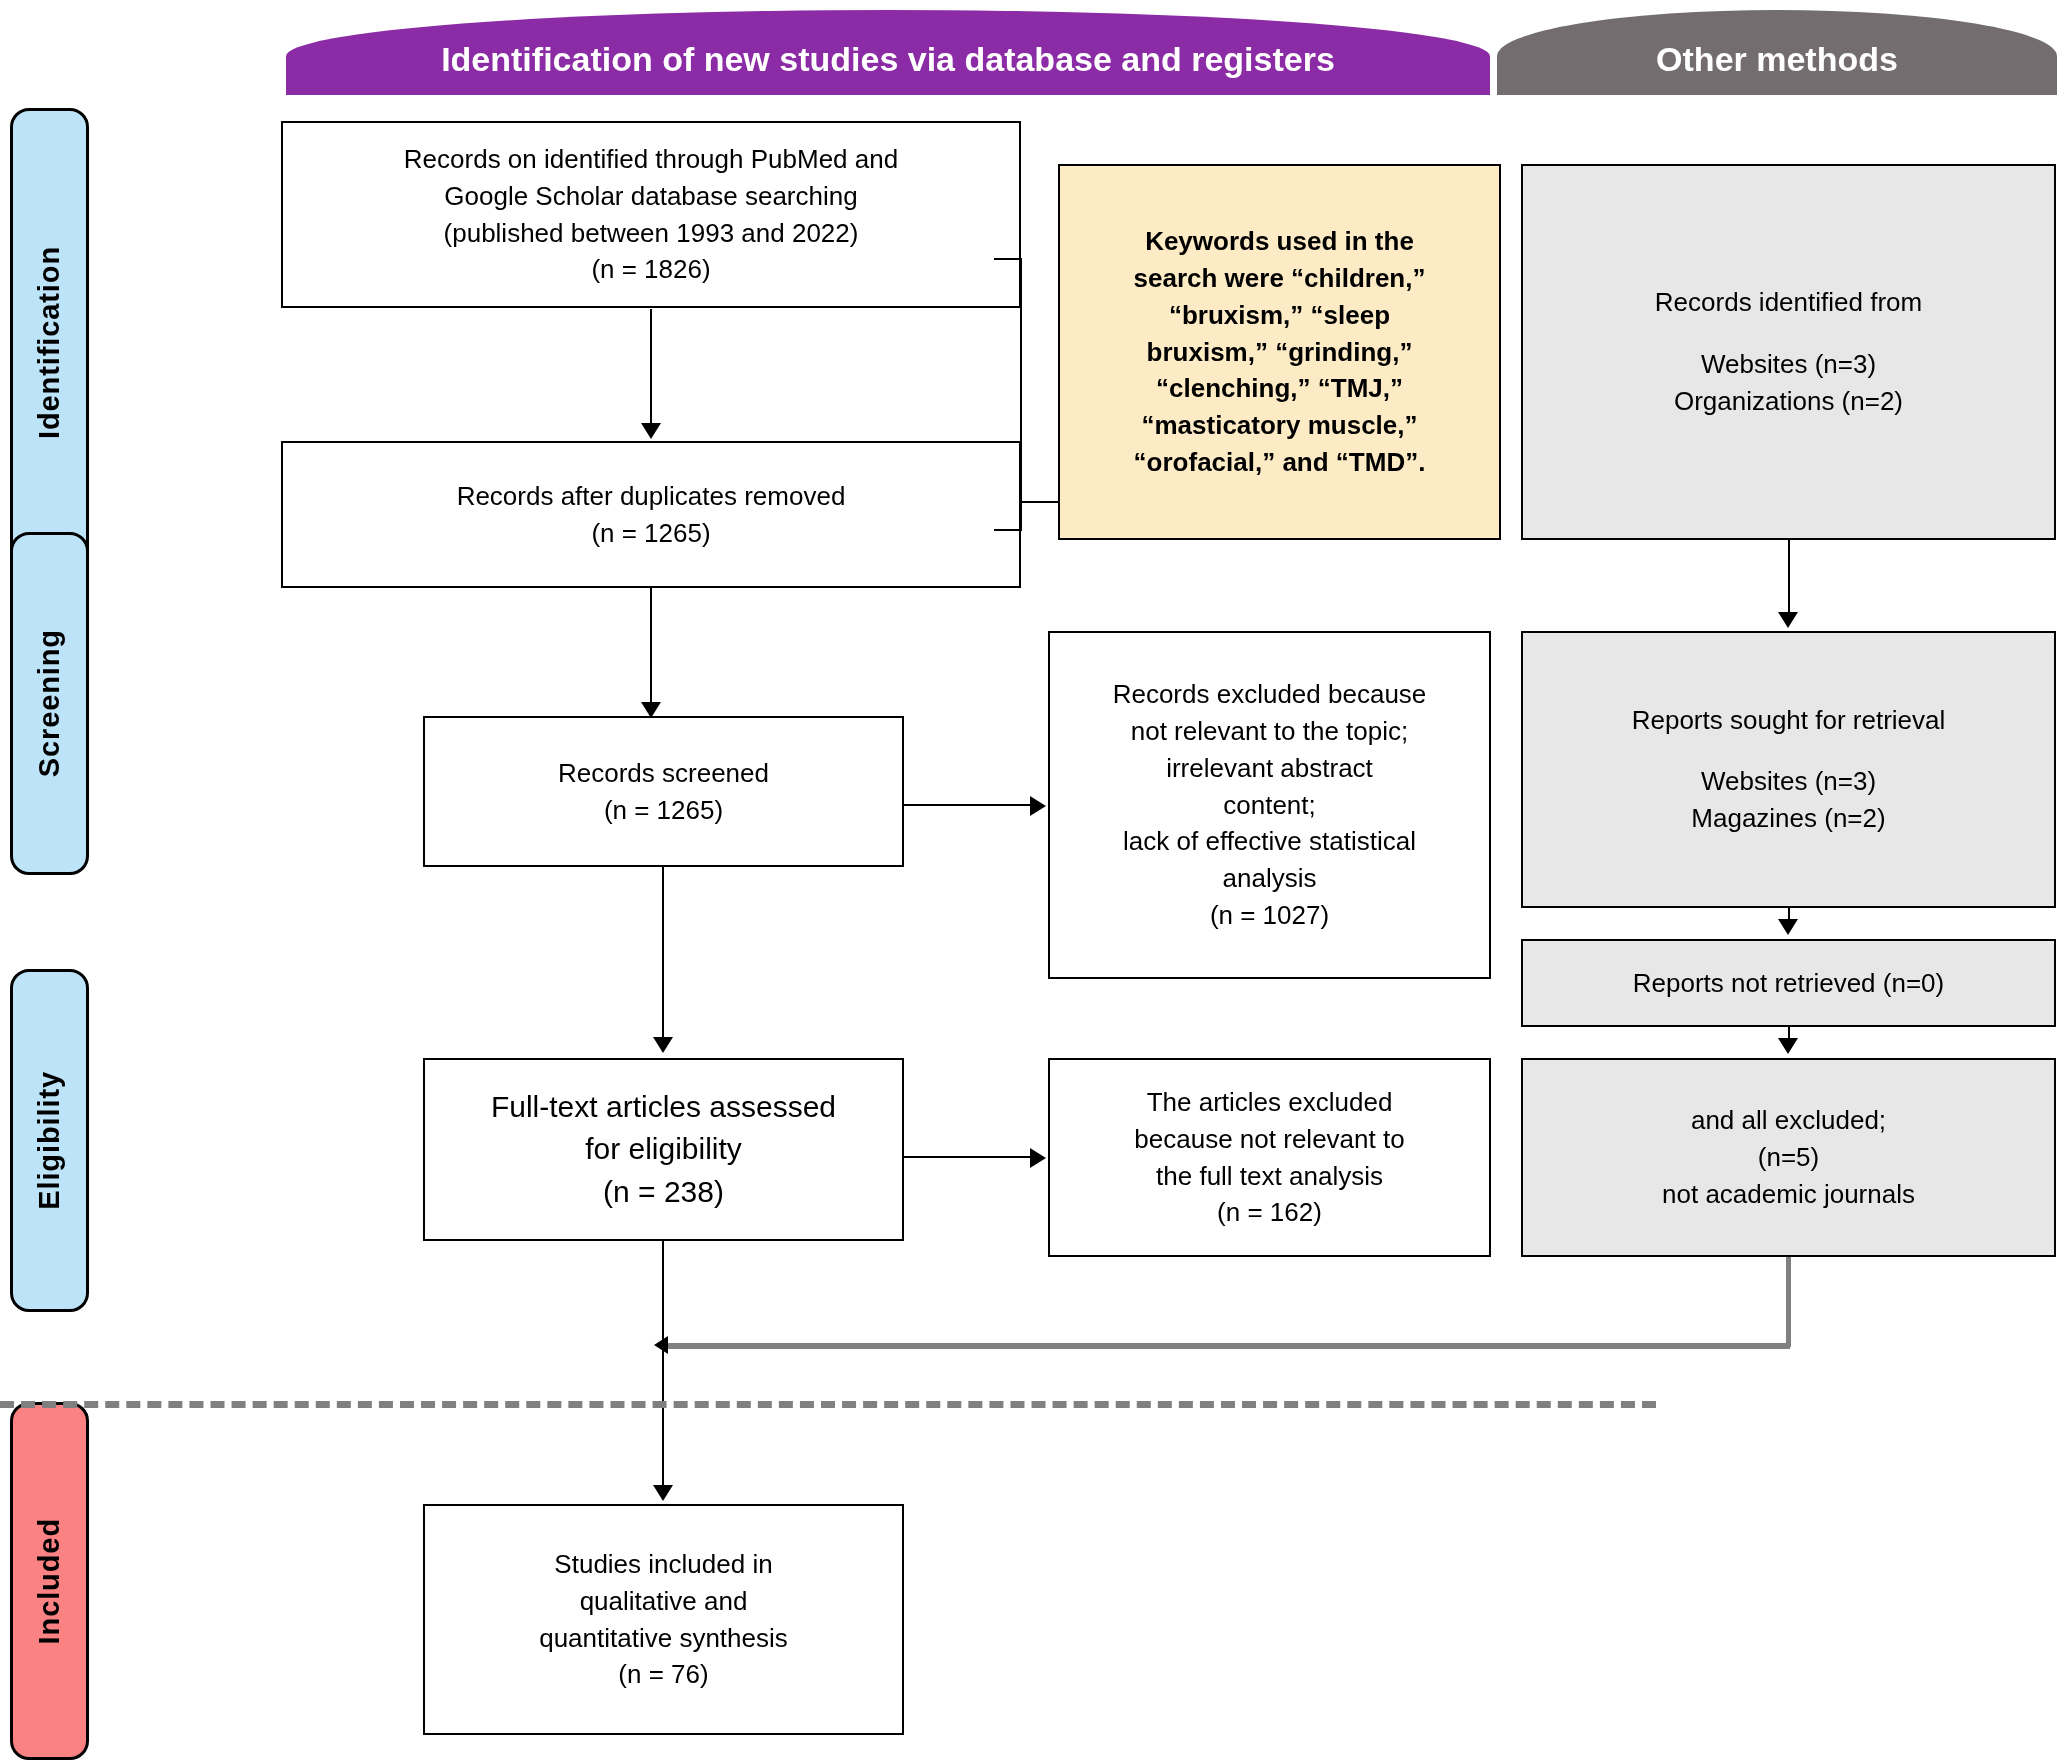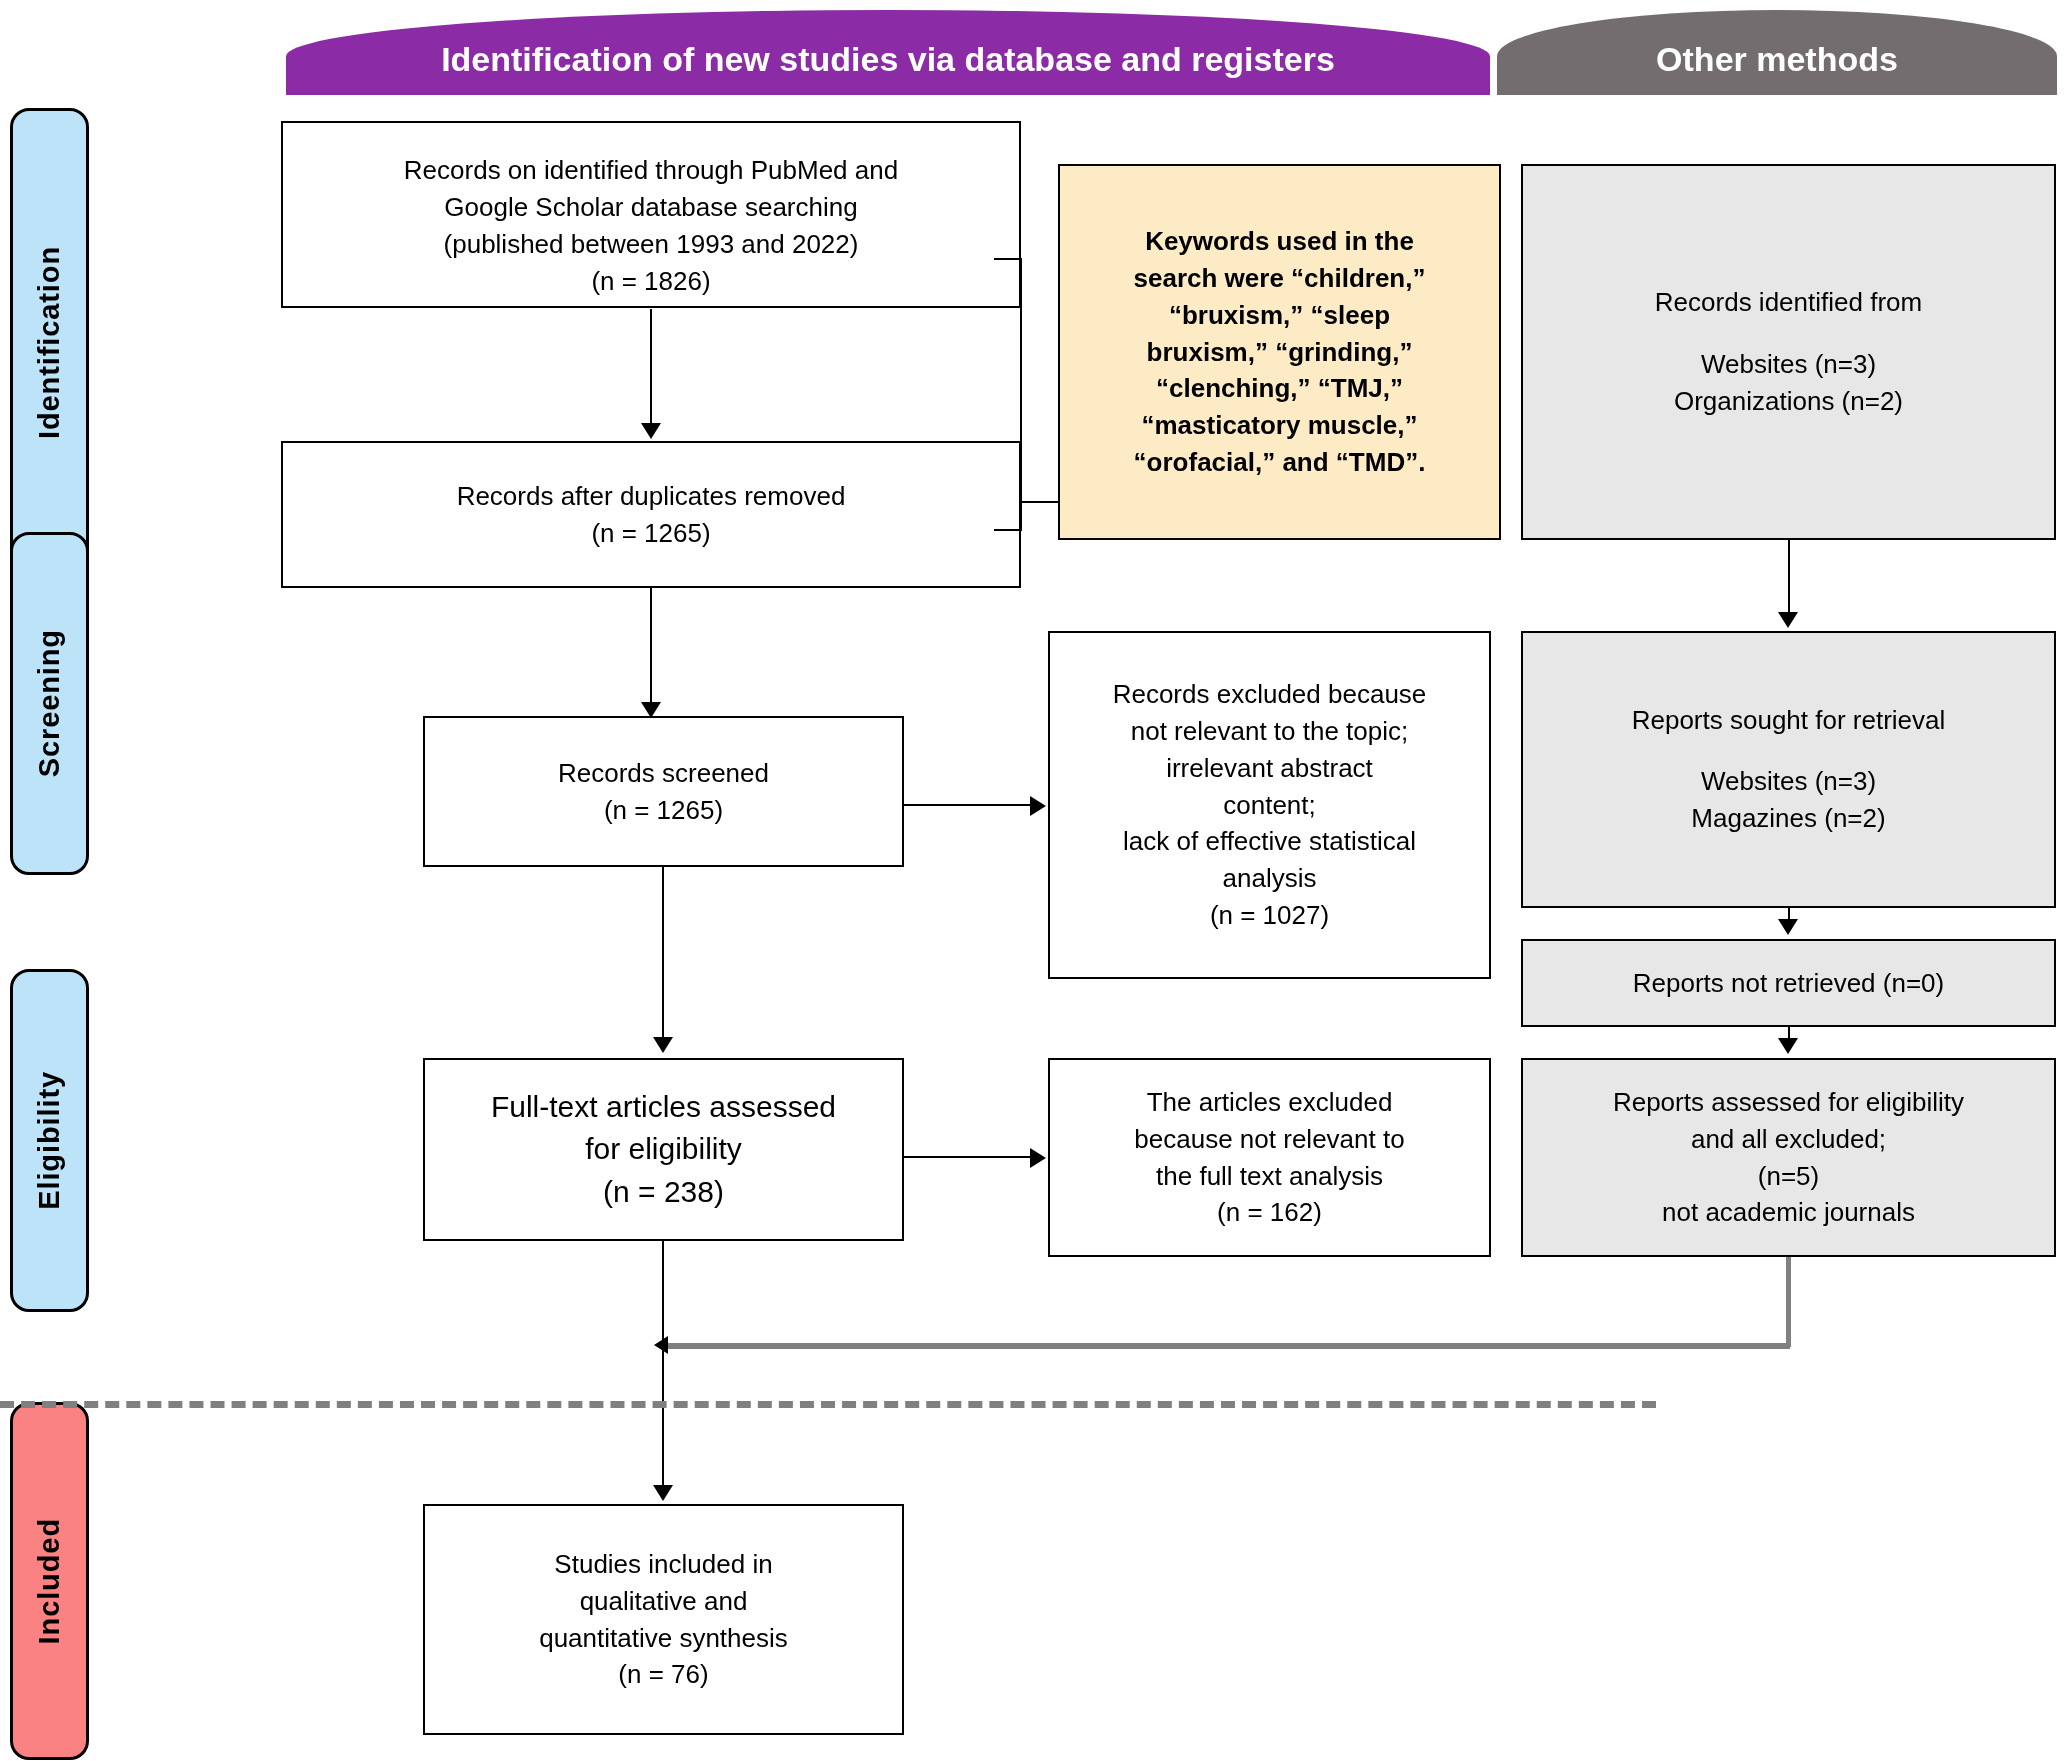--- a/index.html
+++ b/index.html
@@ -117,21 +117,21 @@
   </div>
 
   <div class="stage-pill" style="left:10.3px;top:969px;width:79px;height:343px;background:#BDE3F8;">
     <span style="font-size:29px;">Eligibility</span>
   </div>
 
   <div class="stage-pill" style="left:10.3px;top:1402px;width:79px;height:358px;background:#FA8282;">
     <span style="font-size:29px;">Included</span>
   </div>
 
-  <div class="fbox" style="left:281px;top:121px;width:740px;height:187px;font-size:26px;align-items:flex-end;">
+  <div class="fbox" style="left:281px;top:121px;width:740px;height:187px;font-size:26px;">
     <div class="inner">
       <span class="line">Records on identified through PubMed and</span>
       <span class="line">Google Scholar database searching</span>
       <span class="line">(published between 1993 and 2022)</span>
       <span class="line">(n = 1826)</span>
     </div>
   </div>
 
   <div class="fbox" style="left:281px;top:441px;width:740px;height:147px;font-size:26px;">
     <div class="inner">
@@ -216,21 +216,20 @@
   </div>
 
   <div class="fbox gray" style="left:1521px;top:939px;width:535px;height:88px;font-size:26px;">
     <div class="inner">
       <span class="line">Reports not retrieved (n=0)</span>
     </div>
   </div>
 
   <div class="fbox gray" style="left:1521px;top:1058px;width:535px;height:199px;font-size:26px;">
     <div class="inner">
-      <span class="line">Reports assessed for eligibility</span>
       <span class="line">and all excluded;</span>
       <span class="line">(n=5)</span>
       <span class="line">not academic journals</span>
     </div>
   </div>
 
   <div class="vline" style="left:650px;top:309px;height:119px;"></div>
   <div class="arrow-down" style="left:641px;top:423px;"></div>
 
   <div class="vline" style="left:650px;top:588px;height:118px;"></div>

